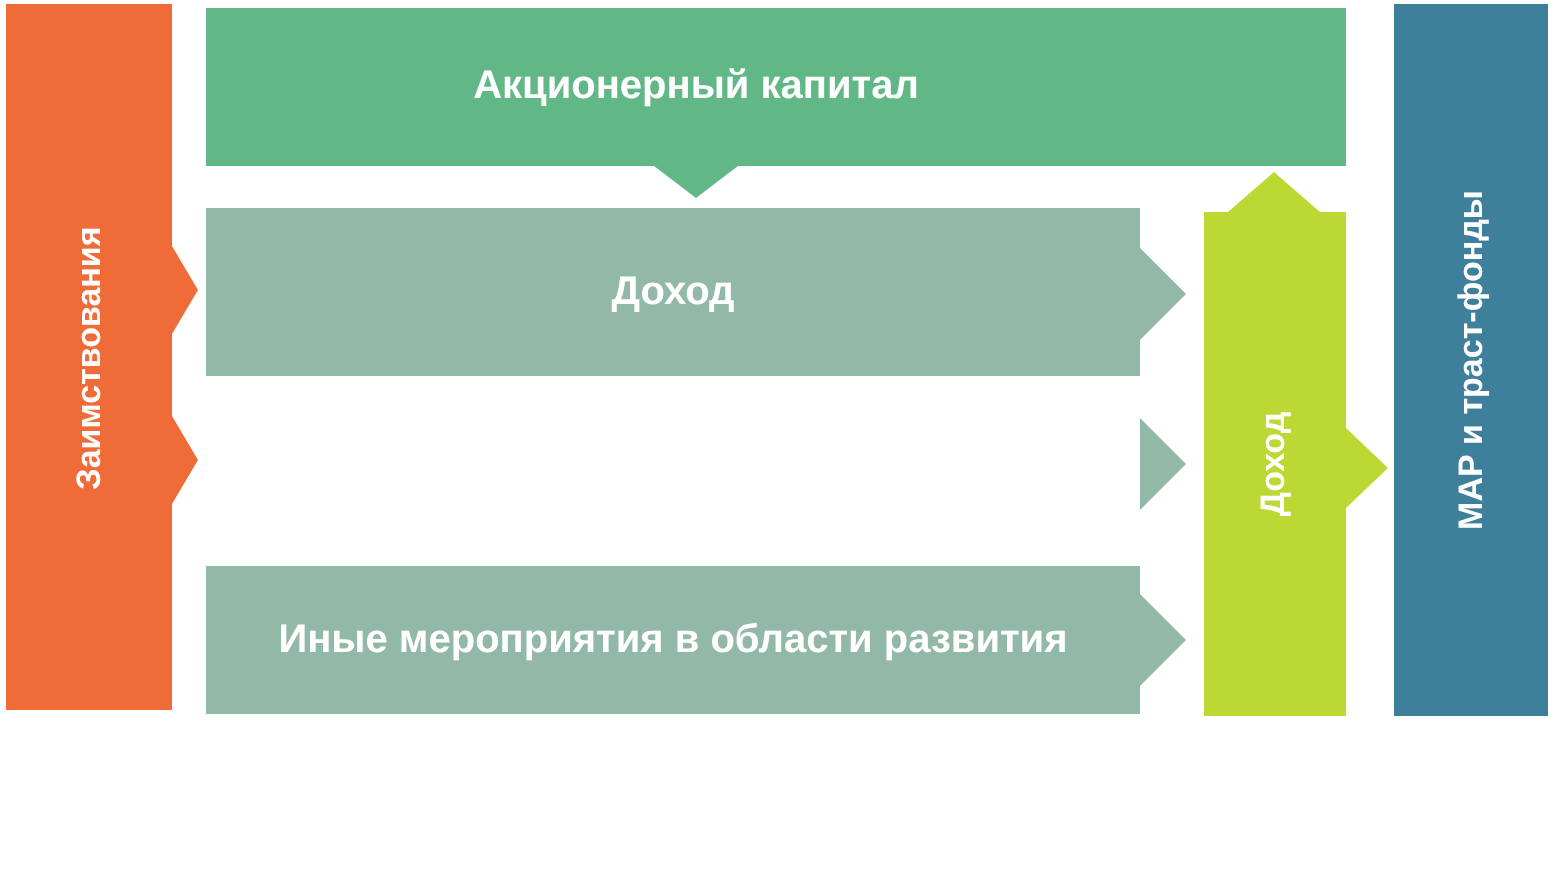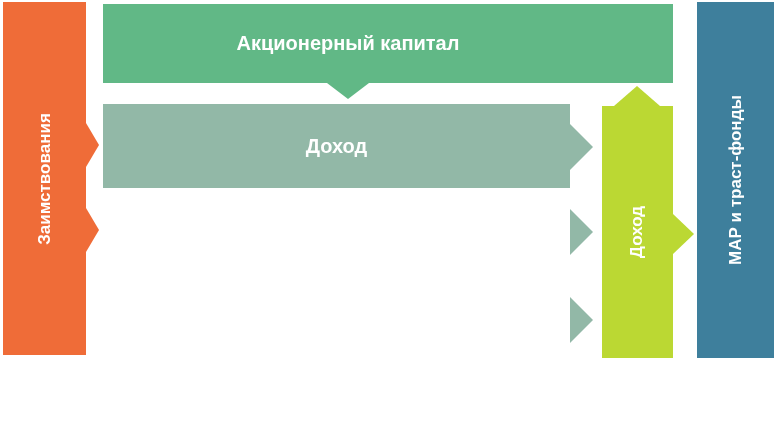--- a/index.html
+++ b/index.html
@@ -103,20 +103,23 @@
   </div>
   <div class="tri tri-green-down" style="left:327px; top:83px;"></div>
 
   <div class="bar bar-sage" style="left:103px; top:104px; width:467px; height:84px;">
     <span class="hlabel">Доход</span>
   </div>
   <div class="tri tri-sage-right" style="left:570px; top:124px;"></div>
 
   <div class="tri tri-sage-right" style="left:570px; top:209px;"></div>
 
+  <div class="bar bar-sage" style="left:103px; top:283px; width:467px; height:74px;">
+    <span class="hlabel">Иные мероприятия в области развития</span>
+  </div>
   <div class="tri tri-sage-right" style="left:570px; top:297px;"></div>
 
   <div class="bar bar-lime" style="left:602px; top:106px; width:71px; height:252px;">
     <span class="vlabel">Доход</span>
   </div>
   <div class="tri tri-lime-up" style="left:614px; top:86px;"></div>
   <div class="tri tri-lime-right" style="left:673px; top:214px;"></div>
 
   <div class="bar bar-teal" style="left:697px; top:2px; width:77px; height:356px;">
     <span class="vlabel">МАР и траст-фонды</span>

